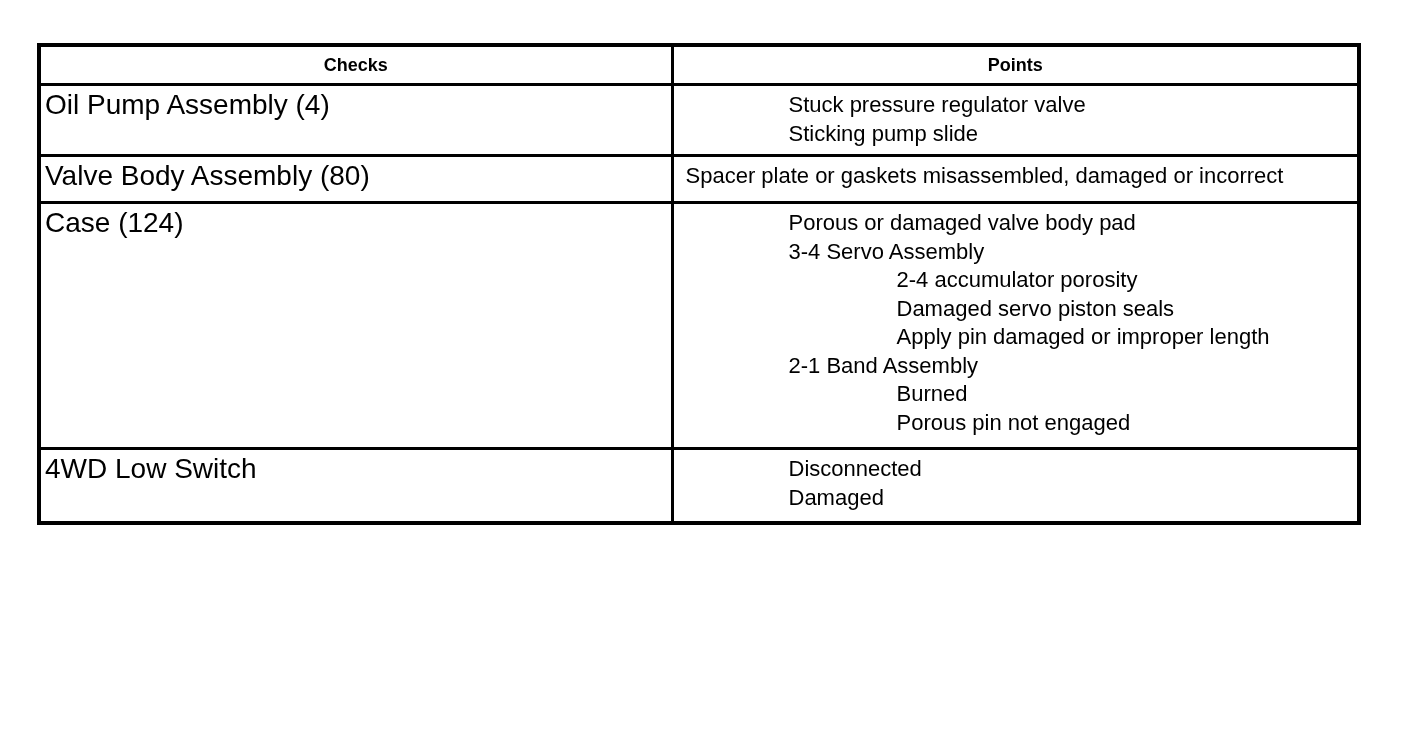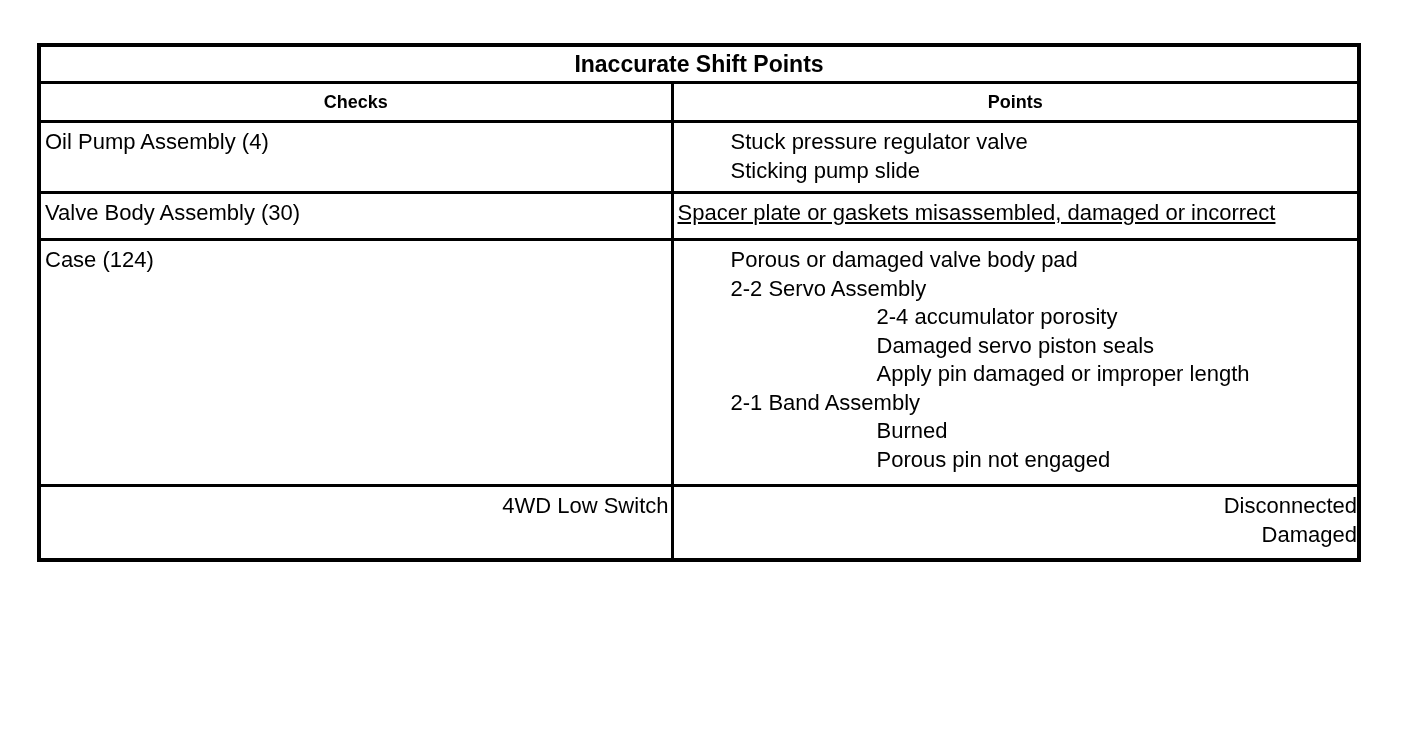--- a/index.html
+++ b/index.html
@@ -43,81 +43,78 @@
     font-size: 18px;
     font-weight: bold;
     text-align: center;
     vertical-align: middle;
     padding: 2px 0;
   }
   col.checks-col  { width: 633px; }
   col.causes-col  { width: 687px; }
   td.check-cell {
     vertical-align: top;
-    font-size: 22px;
+    font-size: 28px;
     line-height: 28.5px;
     padding: 5px 2px 2px 4px;
     white-space: nowrap;
     overflow: hidden;
   }
   td.causes-cell {
     vertical-align: top;
     font-size: 22px;
     line-height: 28.5px;
     padding: 5px 0 2px 0;
   }
   .cause-line { white-space: nowrap; }
-  .indent-0 { padding-left: 4px; text-decoration: underline; }
-  .indent-1 { padding-left: 57px; }
-  .indent-2 { padding-left: 203px; }
+  .indent-0 { padding-left: 12px; }
+  .indent-1 { padding-left: 115px; }
+  .indent-2 { padding-left: 203px; margin-left: 20px; }
   
   tr.row-0 td { height: 61px; }
   tr.row-1 td { height: 37px; }
   tr.row-2 td { height: 236px; }
   tr.row-3 td { height: 63px; }
   tr.row-4 td { height: 94px; }
-  tr.row-5 td { height: 64px; text-align: right; }
+  tr.row-5 td { height: 64px; }
 </style>
 </head>
 <body>
 
 <div class="page">
   <table class="shift-table">
     <colgroup>
       <col class="checks-col">
       <col class="causes-col">
     </colgroup>
     <thead>
-      <tr>
-        <th class="title-cell" colspan="2">Inaccurate Shift Points</th>
-      </tr>
       <tr>
         <th class="col-header">Checks</th>
         <th class="col-header">Points</th>
       </tr>
     </thead>
     <tbody id="rows">
         <tr class="row-0">
           <td class="check-cell">Oil Pump Assembly (4)</td>
           <td class="causes-cell">
             <div class="cause-line indent-1">Stuck pressure regulator valve</div>
             <div class="cause-line indent-1">Sticking pump slide</div>
           </td>
         </tr>
         <tr class="row-1">
-          <td class="check-cell">Valve Body Assembly (30)</td>
+          <td class="check-cell">Valve Body Assembly (80)</td>
           <td class="causes-cell">
             <div class="cause-line indent-0">Spacer plate or gaskets misassembled, damaged or incorrect</div>
           </td>
         </tr>
         <tr class="row-2">
           <td class="check-cell">Case (124)</td>
           <td class="causes-cell">
             <div class="cause-line indent-1">Porous or damaged valve body pad</div>
-            <div class="cause-line indent-1">2-2 Servo Assembly</div>
+            <div class="cause-line indent-1">3-4 Servo Assembly</div>
             <div class="cause-line indent-2">2-4 accumulator porosity</div>
             <div class="cause-line indent-2">Damaged servo piston seals</div>
             <div class="cause-line indent-2">Apply pin damaged or improper length</div>
             <div class="cause-line indent-1">2-1 Band Assembly</div>
             <div class="cause-line indent-2">Burned</div>
             <div class="cause-line indent-2">Porous pin not engaged</div>
           </td>
         </tr>
         <tr class="row-5">
           <td class="check-cell">4WD Low Switch</td>

